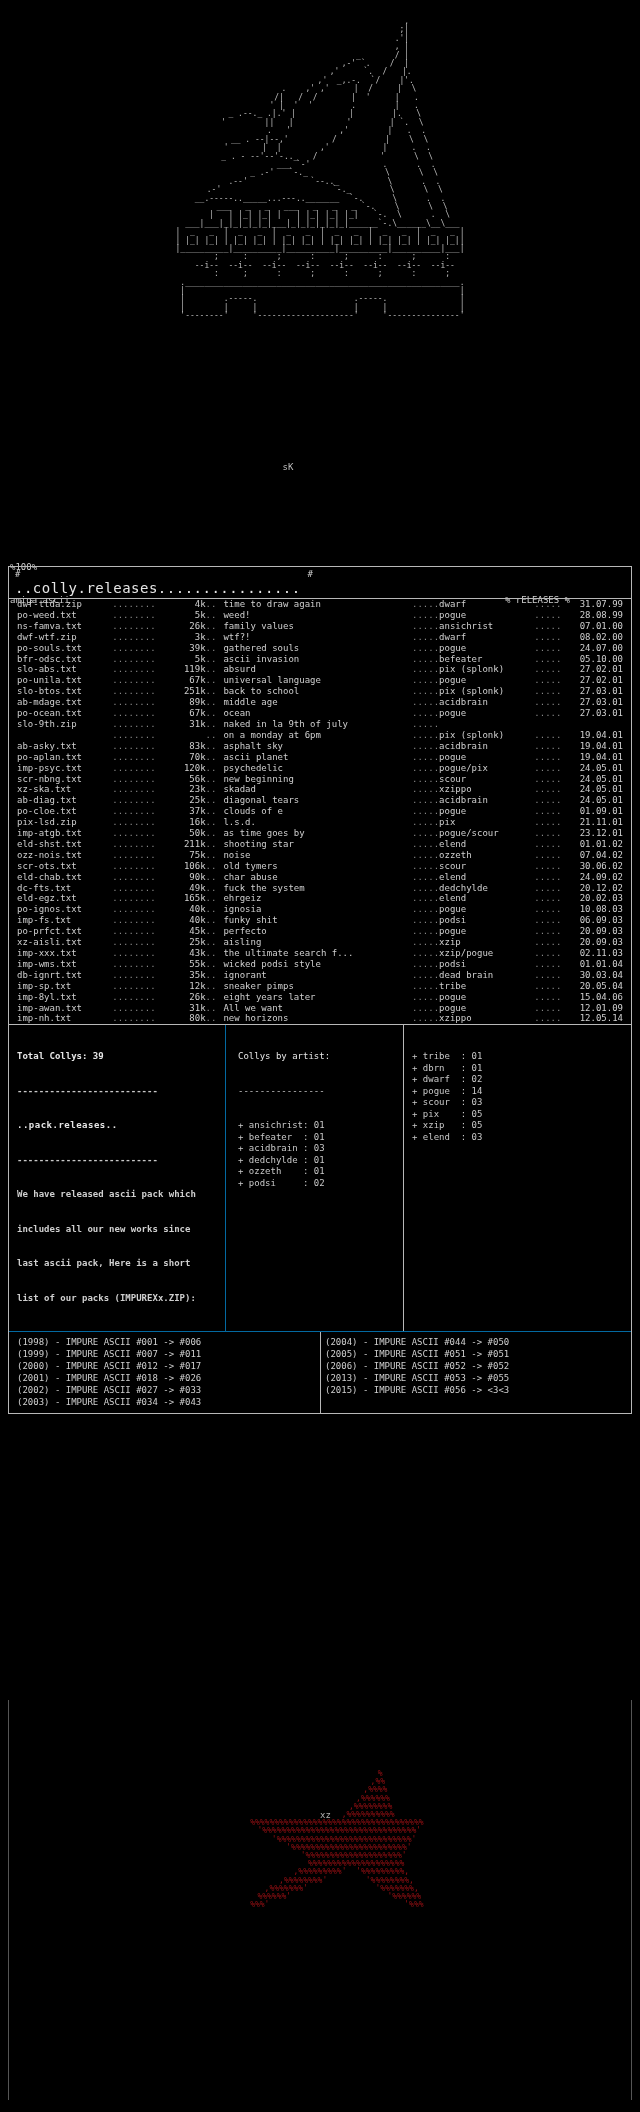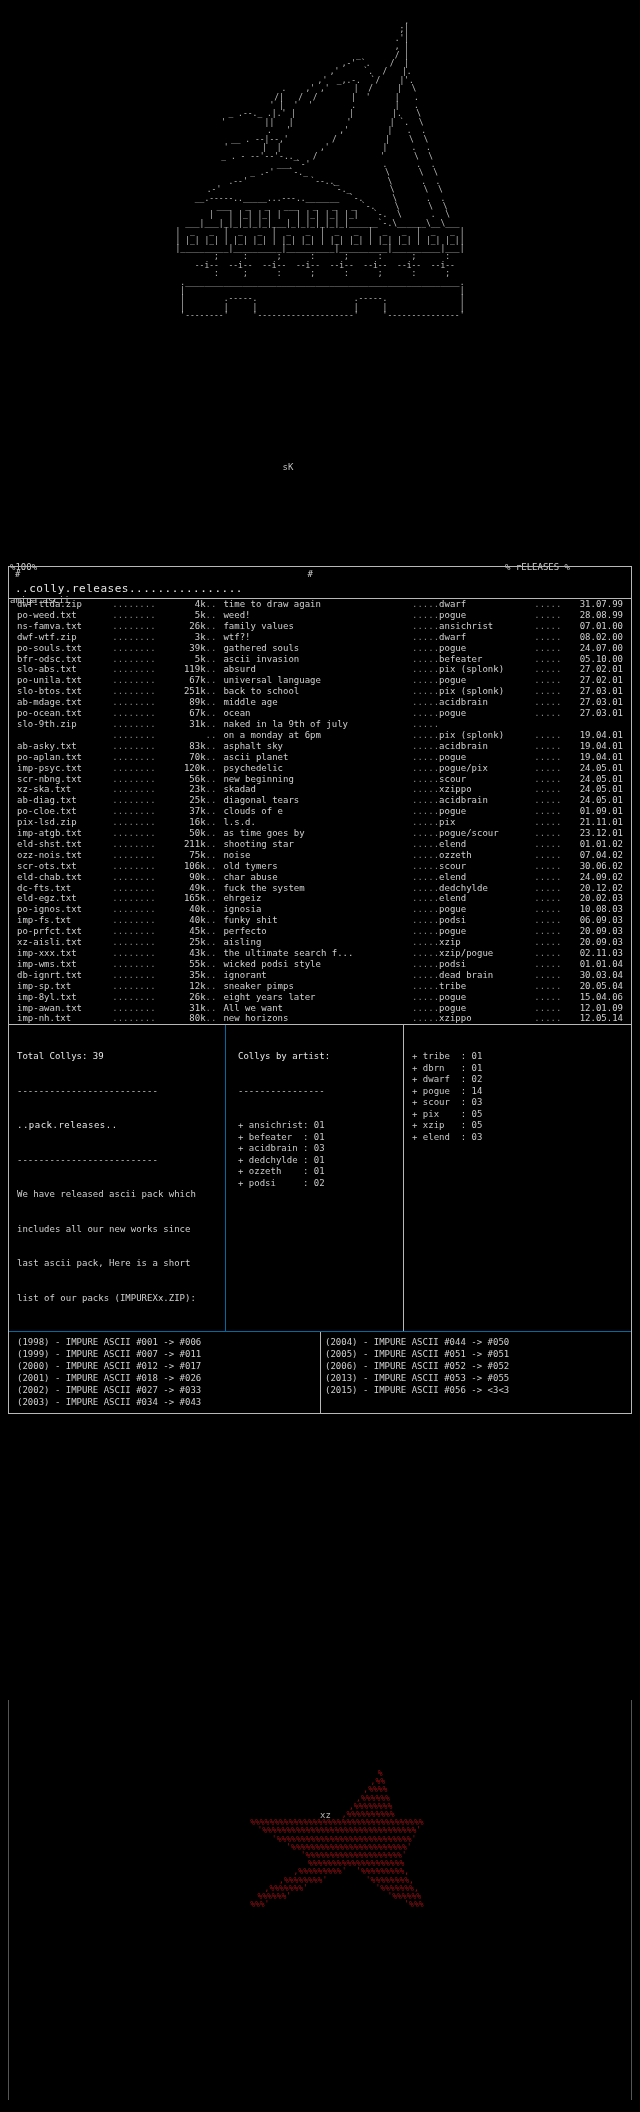--- a/index.html
+++ b/index.html
@@ -19,39 +19,39 @@
     letter-spacing:0px;
   }
   .sk-mark{
     position:absolute;left:0;top:462px;width:576px;text-align:center;
     font-size:9px;color:#bdbdbd;white-space:pre;
   }
 
   
   .hdr{
     position:absolute;left:10px;top:540px;width:560px;
-    display:flex;justify-content:space-between;align-items:flex-start;
+    display:flex;justify-content:space-between;align-items:flex-end;
     font-size:9px;line-height:11px;white-space:pre;color:#d0d0d0;
   }
   .hdr .left{text-align:left;}
   .hdr .right{text-align:right;}
 
   
   .frame{
     position:absolute;left:8px;top:566px;width:624px;
     border:1px solid #b8b8b8;
     box-sizing:border-box;
     padding:0;
   }
   .bar{
     font-size:9px;line-height:11px;white-space:pre;color:#d0d0d0;
     padding:2px 6px 0 6px;
   }
   .sectitle{
-    font-size:11px;line-height:13px;white-space:pre;color:#e6e6e6;
+    font-size:14px;line-height:13px;white-space:pre;color:#e6e6e6;
     padding:2px 6px 3px 6px;letter-spacing:0.5px;
   }
   .rule{
     border-top:1px solid #b8b8b8;height:0;margin:0;
   }
 
   
   table.rel{
     border-collapse:collapse;width:100%;
     font-size:9px;line-height:10.9px;color:#cfcfcf;
@@ -66,21 +66,21 @@
   .c-artist{width:96px;}
   .c-dots4{width:10px;color:#888;}
   .c-date{width:62px;text-align:right;padding-right:8px!important;}
 
   
   .cols{
     display:flex;width:100%;
     border-top:1px solid #b8b8b8;
     font-size:9px;line-height:11.5px;white-space:pre;
   }
-  .col-a{flex:0 0 216px;box-sizing:border-box;padding:3px 6px 4px 8px;}
+  .col-a{flex:0 0 216px;box-sizing:border-box;padding:3px 6px 4px 8px;font-weight:bold;}
   .col-b{flex:0 0 178px;box-sizing:border-box;padding:3px 6px 4px 12px;border-left:1px solid #0369a1;}
   .col-c{flex:1 1 auto;box-sizing:border-box;padding:3px 6px 4px 8px;border-left:1px solid #b8b8b8;}
   .col-a .h{color:#e6e6e6;}
   .col-b .h{color:#e6e6e6;}
   .packtitle{color:#e6e6e6;letter-spacing:0.5px;}
   .packbody{color:#cfcfcf;}
 
   
   .hist{
     display:flex;border-top:1px solid #0369a1;

